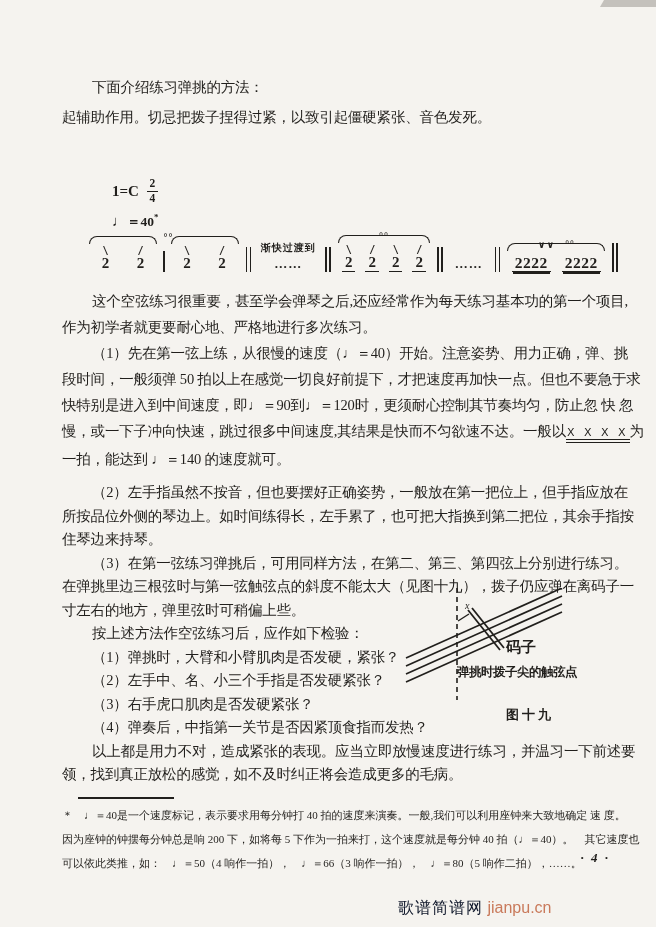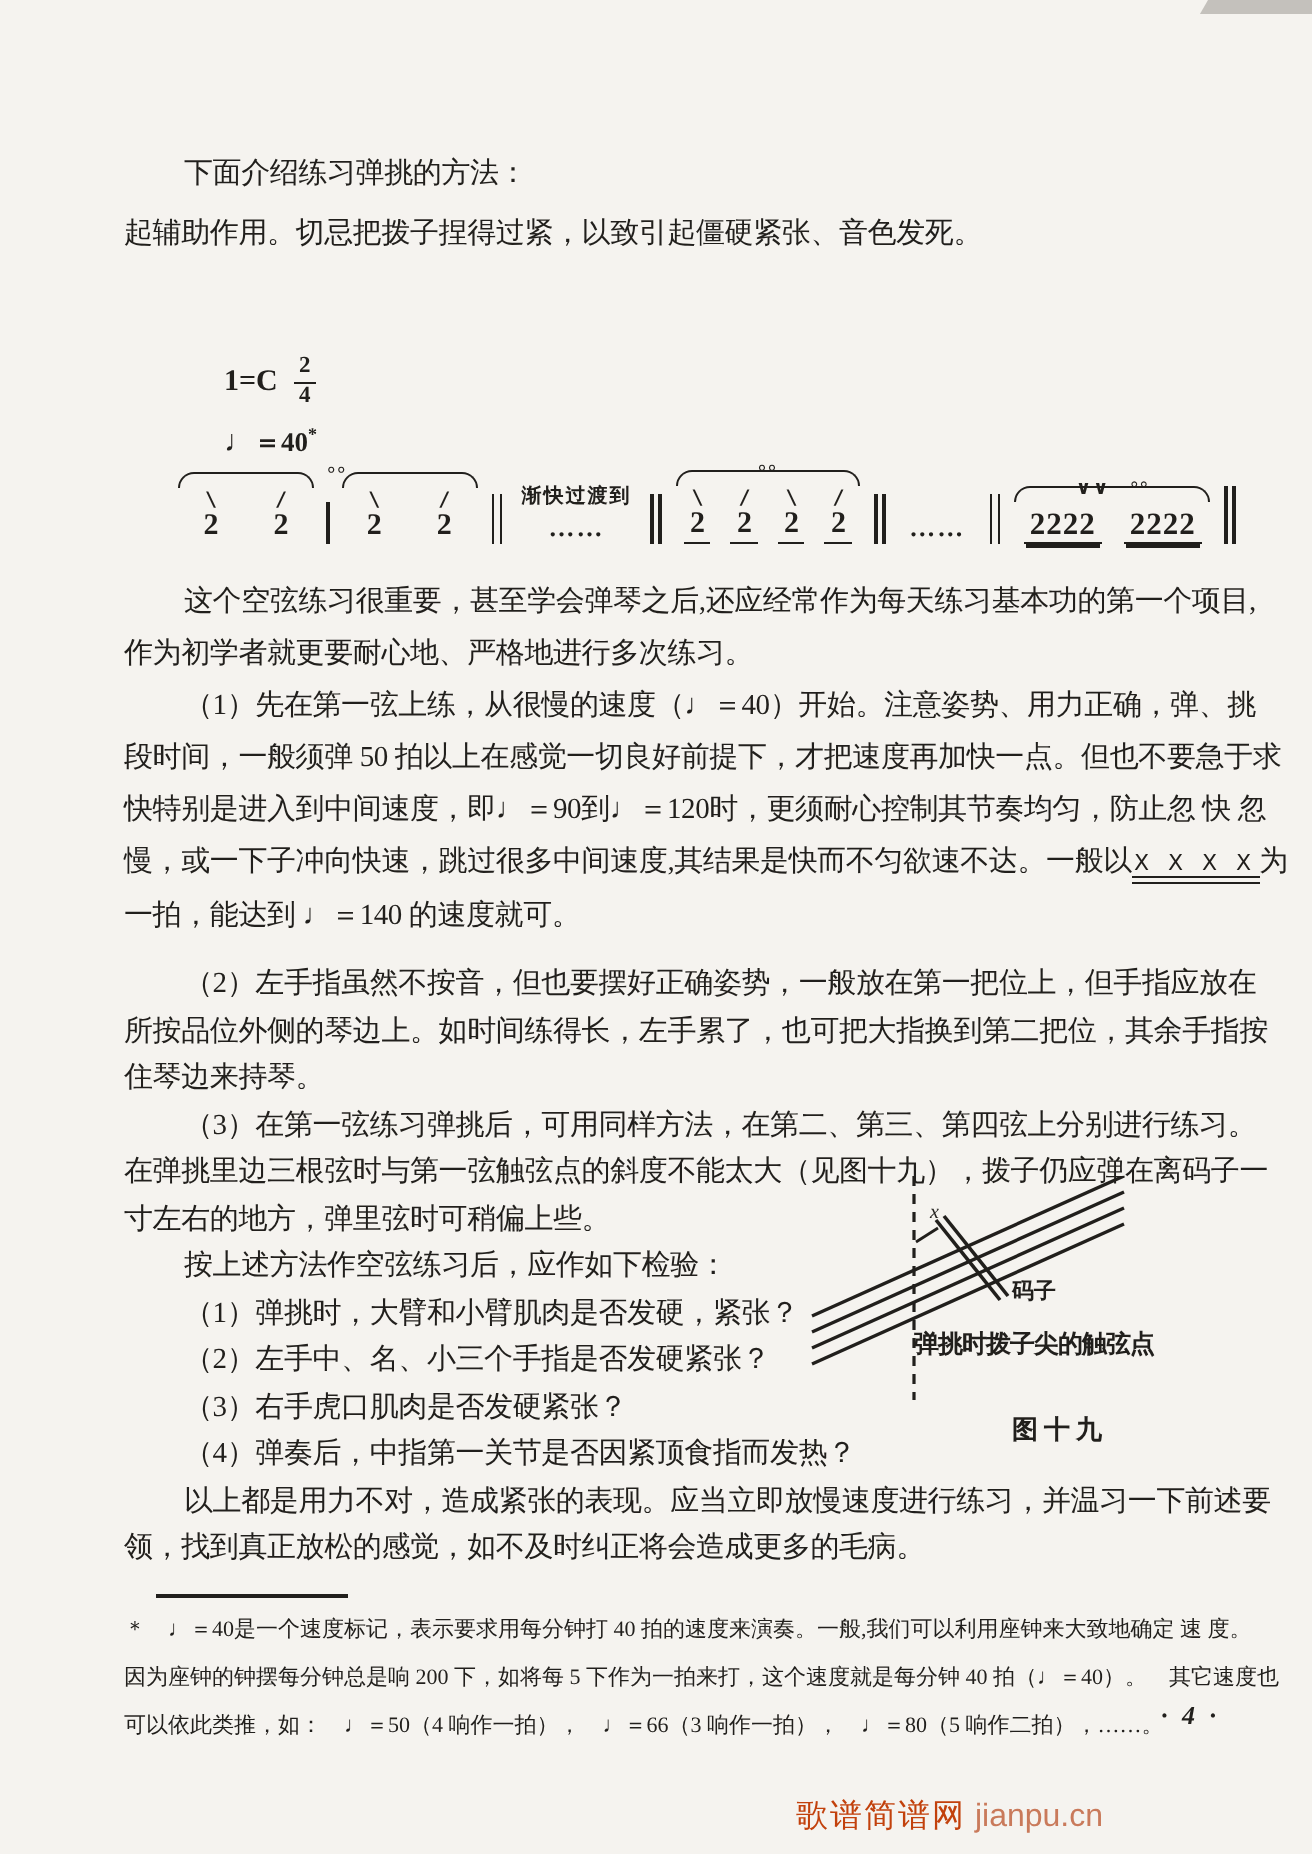--- a/index.html
+++ b/index.html
@@ -61,35 +61,35 @@
   
   .blockA{position:absolute;left:62px;top:288px;width:562px;}
   .blockB{position:absolute;left:62px;top:481px;width:562px;}
   .blockB .txt{line-height:23.5px;}
   .beats{font-weight:normal;border-bottom:4px double #211f1c;letter-spacing:3px;padding:0 1px;
          font-family:"DejaVu Sans",sans-serif;font-size:11px;}
 
   
   .figure{position:absolute;left:402px;top:588px;width:205px;height:148px;}
   .figure svg{position:absolute;left:0;top:0;}
-  .fig-label{position:absolute;font-weight:bold;font-size:11px;white-space:nowrap;}
+  .fig-label{position:absolute;font-weight:bold;font-size:15px;white-space:nowrap;}
   .fig-bridge{left:104px;top:50px;}
   .fig-contact{left:55px;top:76px;font-size:12.5px;letter-spacing:-0.5px;}
   .fig-caption{position:absolute;left:104px;top:118px;font-size:13px;letter-spacing:3px;font-weight:bold;white-space:nowrap;}
 
   
   .fnrule{position:absolute;left:78px;top:797px;width:96px;height:2px;background:#211f1c;}
   .footnote{position:absolute;left:62px;top:803px;width:566px;}
   .footnote .txt{font-size:11px;line-height:24px;letter-spacing:0;}
 
   .pagenum{position:absolute;right:46px;top:850px;font-size:13px;font-style:italic;font-weight:bold;letter-spacing:2px;}
 
   .watermark{position:absolute;left:398px;top:898px;font-size:16px;white-space:nowrap;
              font-family:"Liberation Sans",sans-serif;}
-  .wm-name{color:#c2410c;letter-spacing:1px;}
+  .wm-name{color:#0f172a;letter-spacing:1px;}
   .wm-url{color:#c97a5b;}
 
   .scanmark{position:absolute;right:0;top:0;width:62px;height:7px;background:#9b9892;opacity:.55;
             transform:skewX(-30deg) translateX(8px);}
 </style>
 </head>
 <body>
 
 <div class="page">
   <div class="scanmark"></div>

